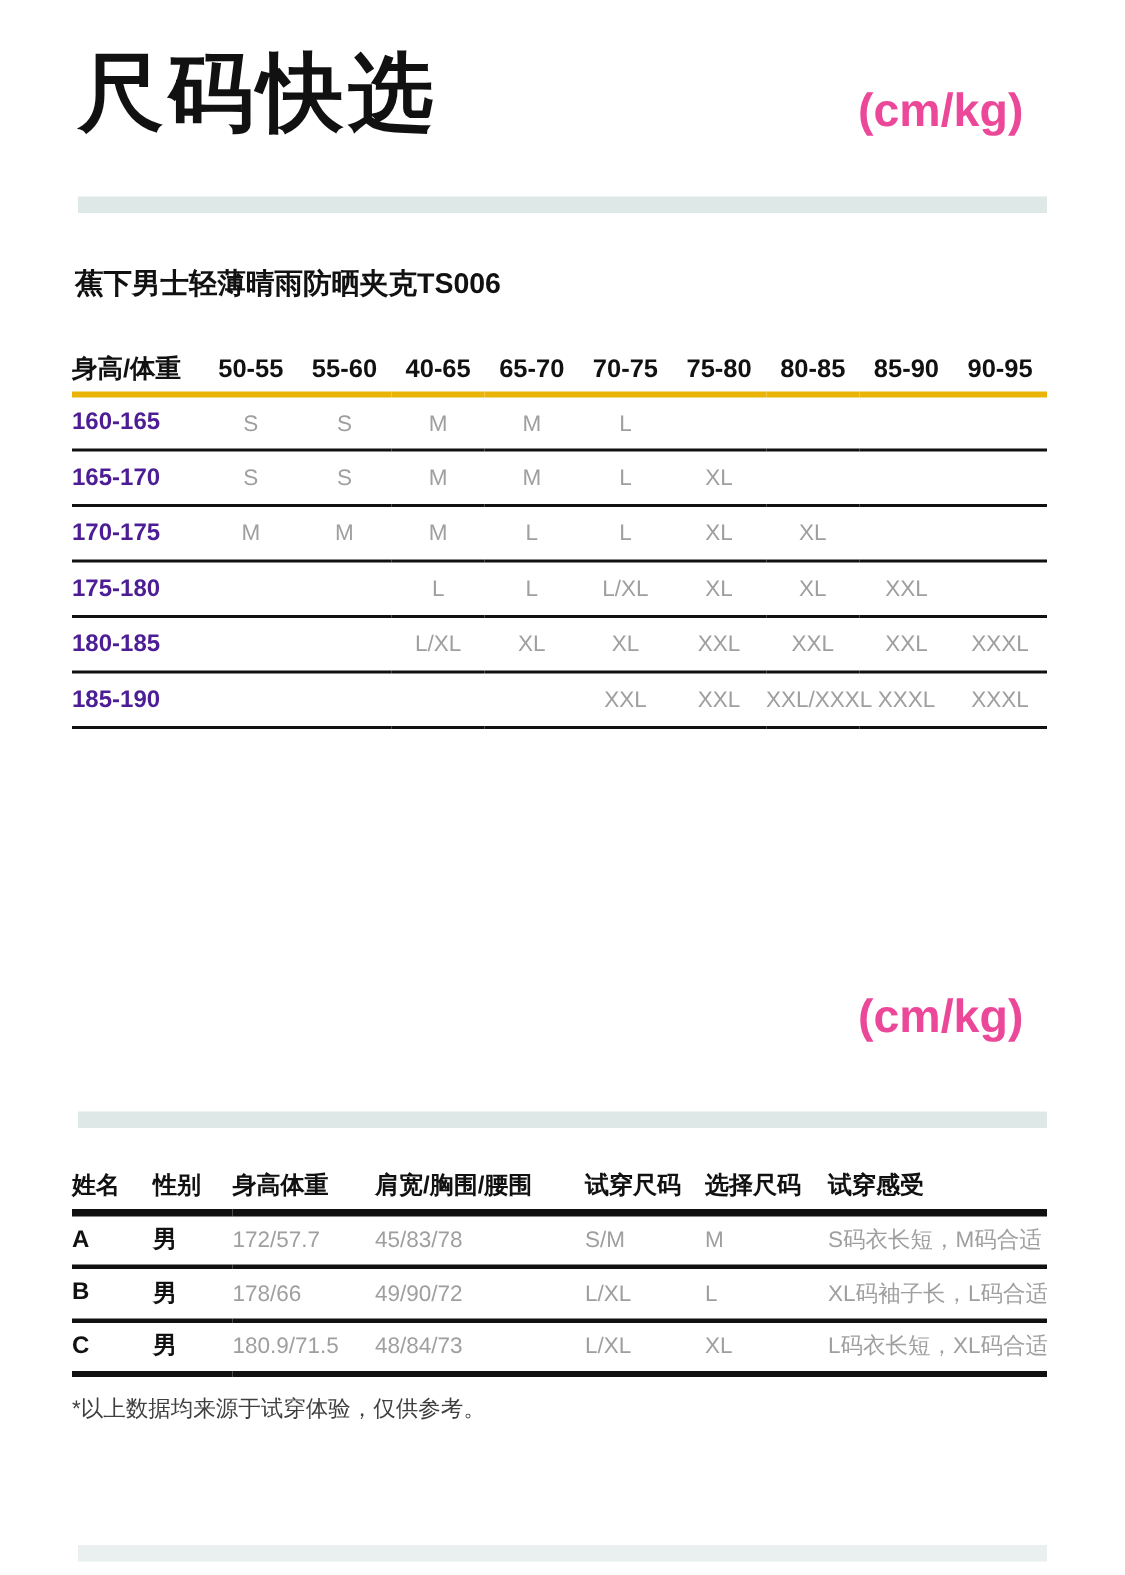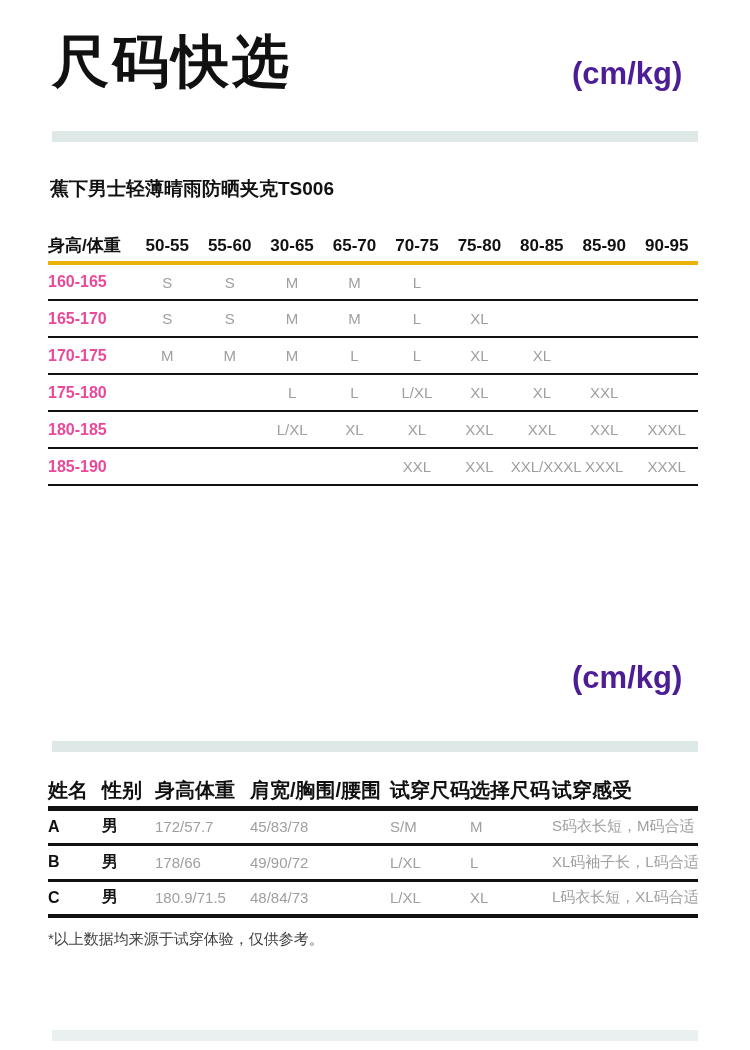--- a/index.html
+++ b/index.html
@@ -4,45 +4,45 @@
 <style>
   html,body{margin:0;padding:0;background:#fff;}
   .page{
     position:relative;width:750px;height:1050px;background:#ffffff;
     font-family:"Liberation Sans","DejaVu Sans",sans-serif;color:#111;
     overflow:hidden;
   }
   .h1{position:absolute;left:52px;font-weight:900;color:#111;letter-spacing:3px;white-space:nowrap;}
   #title1{top:24px;font-size:57px;}
   #title2{top:628px;font-size:56px;}
-  .unit{position:absolute;left:572px;font-size:31px;font-weight:700;color:#4c1d95;white-space:nowrap;}
+  .unit{position:absolute;left:572px;font-size:31px;font-weight:700;color:#ec4899;white-space:nowrap;}
   #unit1{top:56px;}
   #unit2{top:660px;}
   .accent-bar{position:absolute;left:52px;width:646px;height:11px;background:#dee8e7;}
   #bar1{top:131px;}
   #bar2{top:741px;}
   #bottombar{top:1030px;background:#e9f0ef;}
   .product{position:absolute;left:50px;top:176px;font-size:19px;font-weight:700;white-space:nowrap;}
 
   table{border-collapse:collapse;table-layout:fixed;position:absolute;left:48px;width:650px;}
   th,td{padding:0;vertical-align:middle;}
 
   #sizeTable{top:230px;}
   #sizeTable thead tr{height:33px;border-bottom:4px solid #eab308;}
   #sizeTable tbody tr{height:37px;border-bottom:2px solid #111;}
   #sizeTable th{font-size:17px;font-weight:700;text-align:center;white-space:nowrap;}
   #sizeTable th.label{text-align:left;}
   #sizeTable td{font-size:15px;text-align:center;color:#9f9f9f;white-space:nowrap;overflow:visible;}
-  #sizeTable td.label{font-size:16px;font-weight:700;color:#ec4899;text-align:left;}
+  #sizeTable td.label{font-size:16px;font-weight:700;color:#4c1d95;text-align:left;}
 
   #fitTable{top:775px;}
   #fitTable thead tr{height:33px;border-bottom:5px solid #111;}
   #fitTable tbody tr{height:36px;border-bottom:3px solid #111;}
   #fitTable tbody tr.last{border-bottom:4px solid #111;}
-  #fitTable th{font-size:20px;font-weight:700;text-align:left;white-space:nowrap;}
+  #fitTable th{font-size:16px;font-weight:700;text-align:left;white-space:nowrap;}
   #fitTable td{font-size:15px;color:#9f9f9f;text-align:left;white-space:nowrap;}
   #fitTable td.strong{font-size:16px;font-weight:700;color:#111;}
 
   .footnote{position:absolute;left:48px;top:930px;font-size:15px;color:#3f3f3f;white-space:nowrap;}
 </style>
 </head>
 <body>
 
 <div class="page">
 
@@ -62,21 +62,21 @@
         <col>
         <col>
         <col>
         <col>
     </colgroup>
     <thead>
       <tr>
         <th class="label">身高/体重</th>
         <th>50-55</th>
         <th>55-60</th>
-        <th>30-65</th>
+        <th>40-65</th>
         <th>65-70</th>
         <th>70-75</th>
         <th>75-80</th>
         <th>80-85</th>
         <th>85-90</th>
         <th>90-95</th>
       </tr>
     </thead>
     <tbody>
       <tr>

